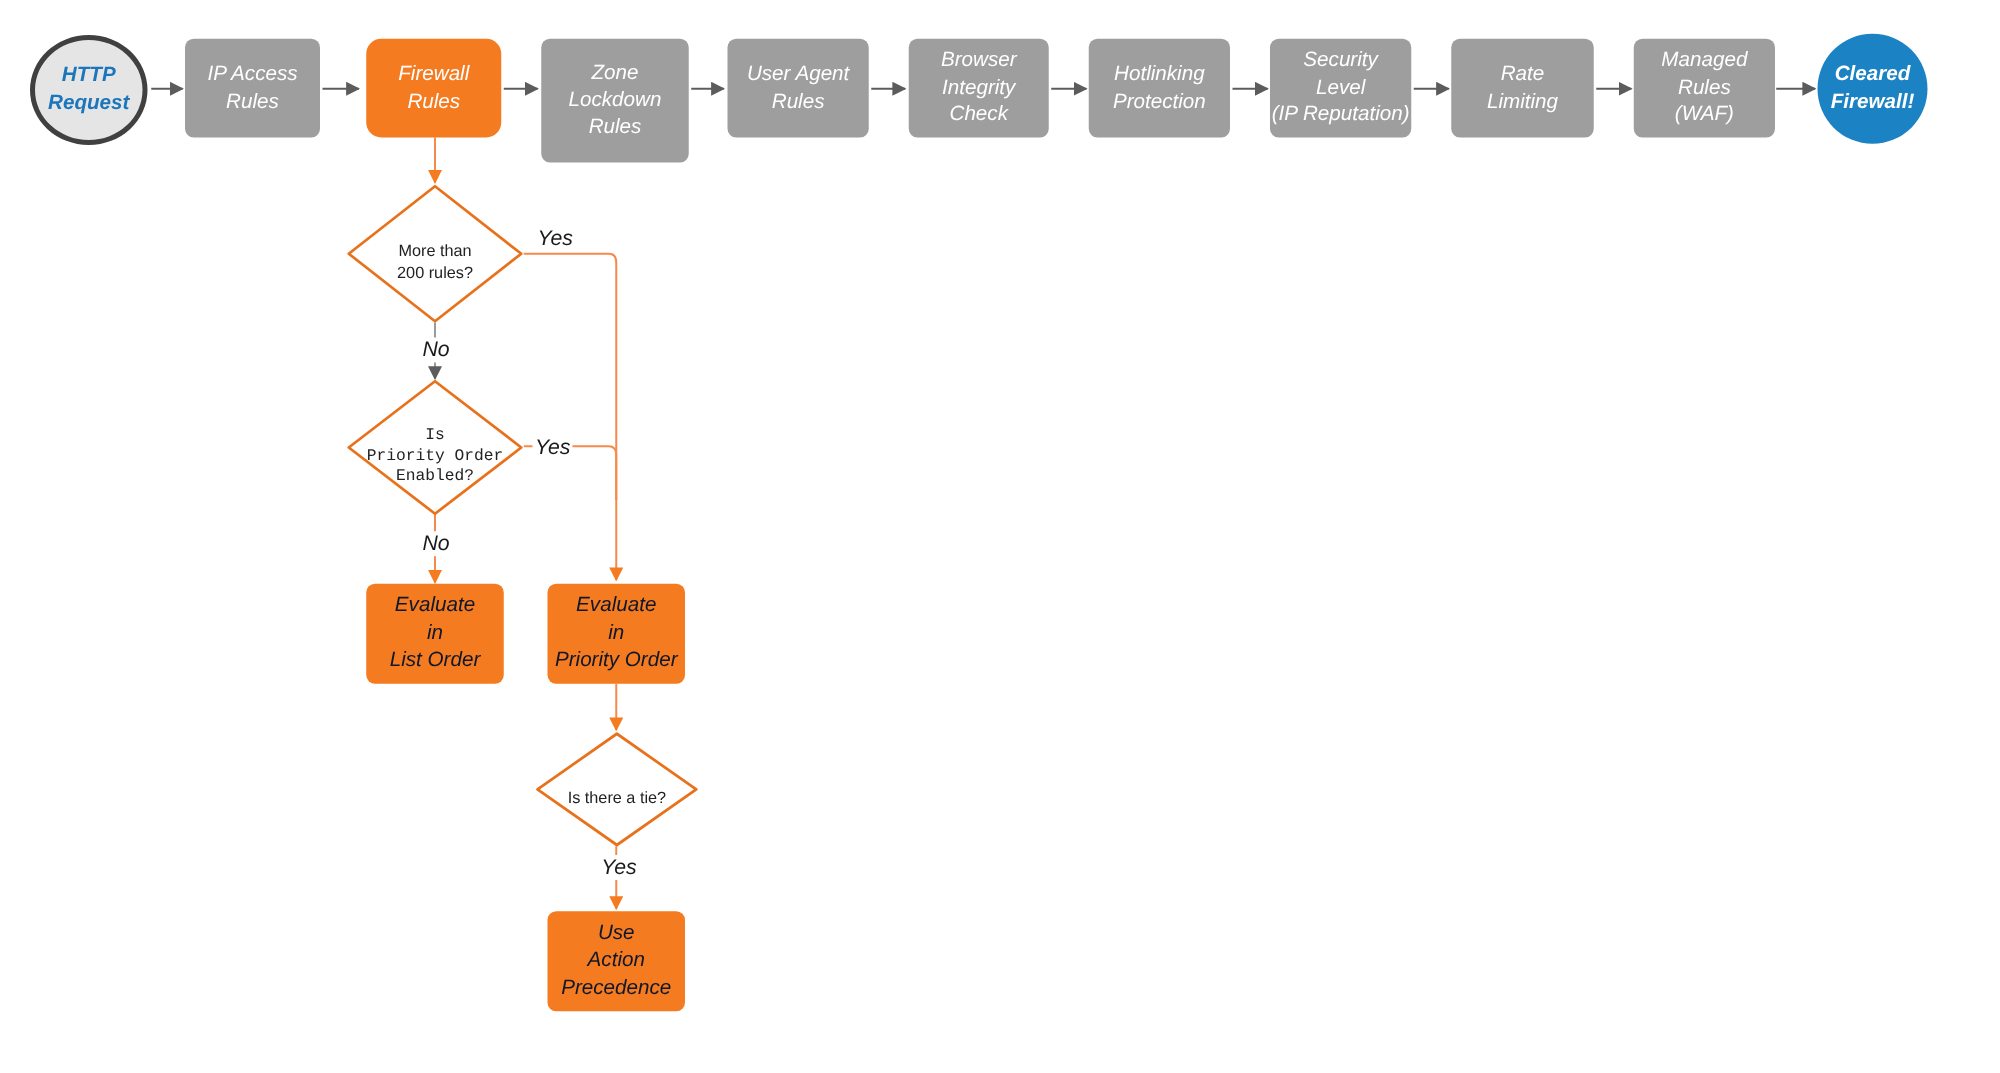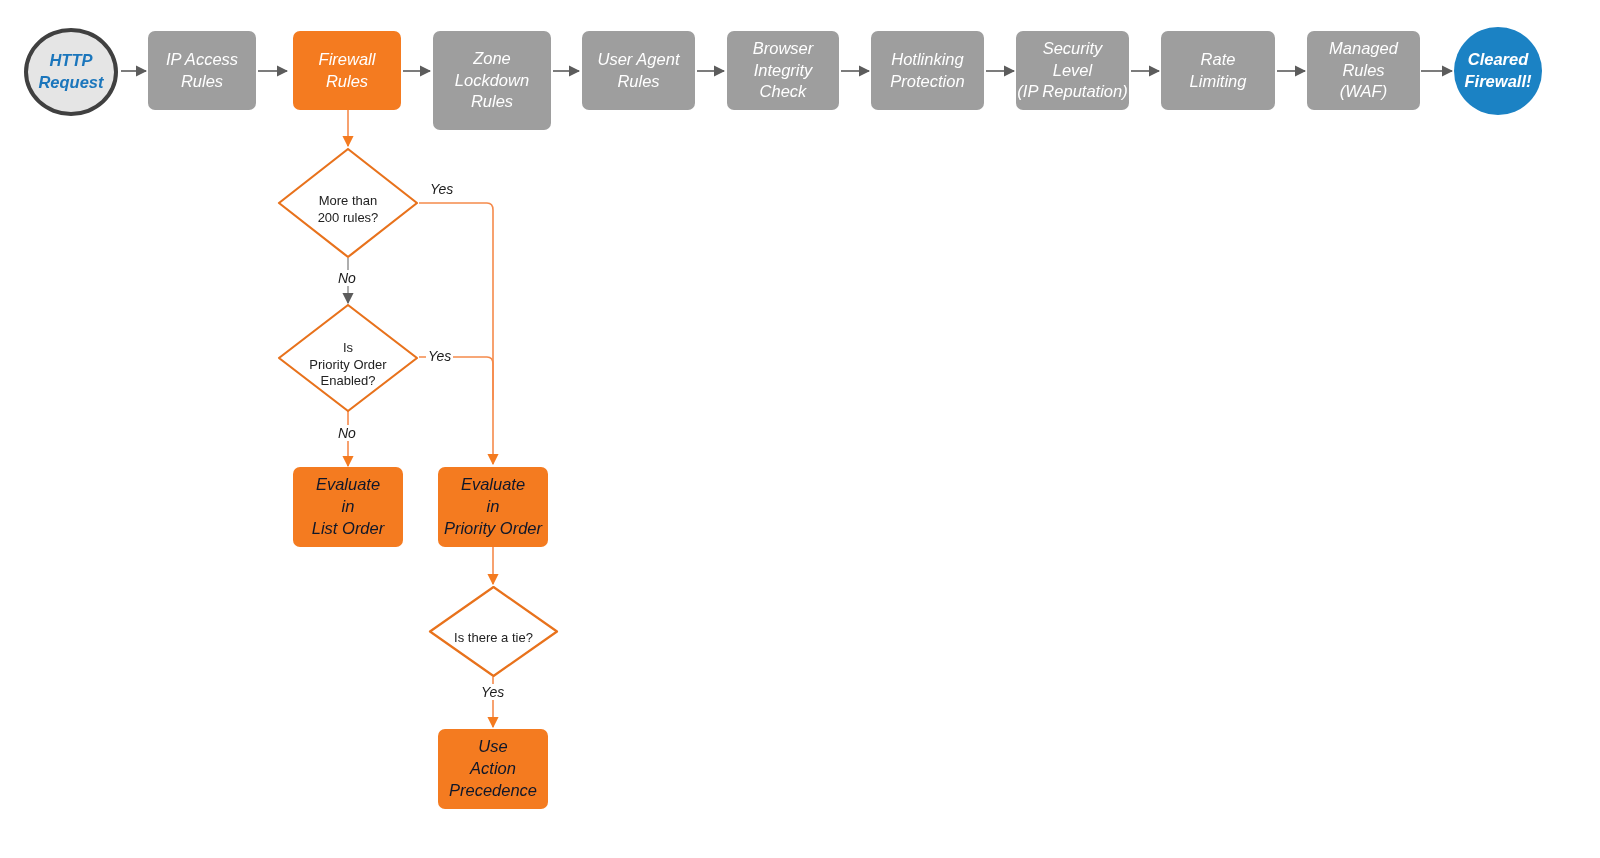--- a/index.html
+++ b/index.html
@@ -100,21 +100,21 @@
     font-size: 13px;
     color: #222222;
     line-height: 1.3;
     white-space: pre-line;
     margin-top: 14px;
   }
 
   
   .edge-label {
     position: absolute;
-    font-size: 14px;
+    font-size: 17px;
     font-style: italic;
     color: #1a1a1a;
     background: #ffffff;
     padding: 0 2px;
     white-space: nowrap;
   }
 </style>
 </head>
 <body>
 
@@ -161,21 +161,21 @@
   <div class="node term hollow" style="left:24px; top:28px; width:94px; height:88px;">
     <span class="lbl">HTTP
 Request</span>
   </div>
 
   <div class="node proc gray" style="left:148px; top:31px; width:108px; height:79px;">
     <span class="lbl">IP Access
 Rules</span>
   </div>
 
-  <div class="node proc orange" style="left:293px; top:31px; width:108px; height:79px;">
+  <div class="node proc orange" style="left:293px; top:31px; width:108px; height:79px;border-radius:12px;">
     <span class="lbl">Firewall
 Rules</span>
   </div>
 
   <div class="node proc gray" style="left:433px; top:31px; width:118px; height:99px;">
     <span class="lbl">Zone
 Lockdown
 Rules</span>
   </div>
 
@@ -218,21 +218,21 @@
   </div>
 
   <div class="decision" style="left:276px; top:146px; width:144px; height:114px;">
     <svg class="dia" viewBox="0 0 144 114" xmlns="http://www.w3.org/2000/svg">
       <polygon points="72,3 141,57 72,111 3,57" fill="#ffffff" stroke="#e8721c" stroke-width="2.2" stroke-linejoin="round"></polygon>
     </svg>
     <span class="dtext">More than
 200 rules?</span>
   </div>
 
-  <div class="decision" style="left:276px; top:302px; width:144px; height:112px;">
+  <div class="decision" style="left:276px; top:302px; width:144px; height:112px;font-family:Liberation Mono, monospace;">
     <svg class="dia" viewBox="0 0 144 112" xmlns="http://www.w3.org/2000/svg">
       <polygon points="72,3 141,56 72,109 3,56" fill="#ffffff" stroke="#e8721c" stroke-width="2.2" stroke-linejoin="round"></polygon>
     </svg>
     <span class="dtext">Is
 Priority Order
 Enabled?</span>
   </div>
 
   <div class="decision" style="left:427px; top:584px; width:133px; height:95px;">
     <svg class="dia" viewBox="0 0 133 95" xmlns="http://www.w3.org/2000/svg">

